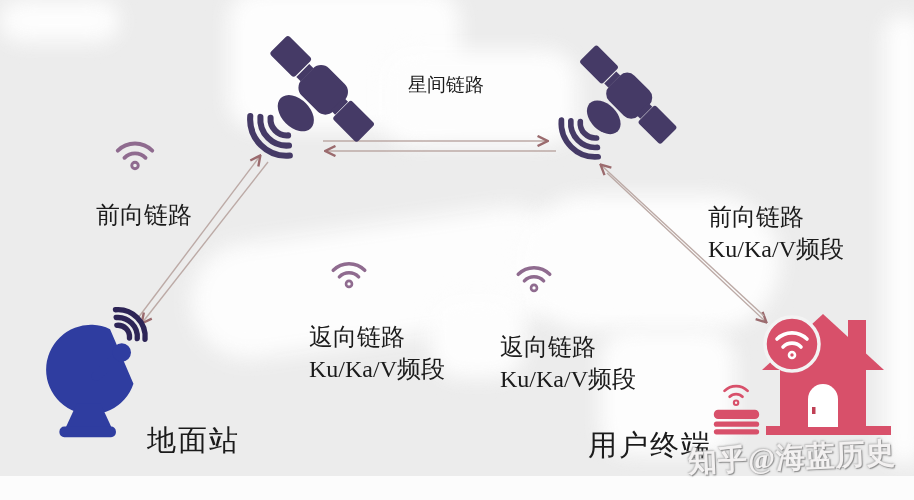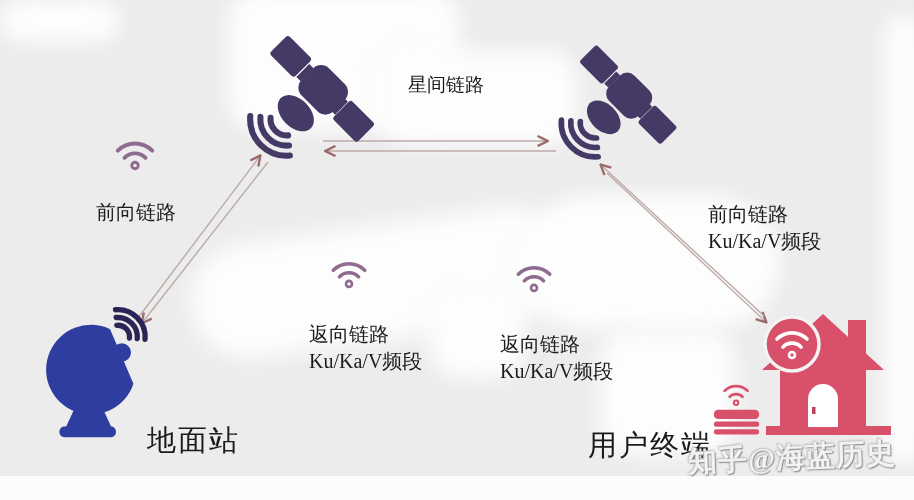--- a/index.html
+++ b/index.html
@@ -7,21 +7,21 @@
     position:relative;width:914px;height:500px;overflow:hidden;
     background:#ececec;
     font-family:"Liberation Serif","DejaVu Serif",serif;
     padding-left:6px;
   }
   .blob{position:absolute;background:#fdfdfd;filter:blur(10px);border-radius:30px;}
   .label{
     position:absolute;color:#1b1b1b;line-height:1.34;white-space:nowrap;
     font-family:"Liberation Serif","DejaVu Serif",serif;
   }
-  .small-label{font-size:20px;}
+  .small-label{font-size:24px;}
   .big-label{font-size:29px;letter-spacing:2px;}
   .icon{position:absolute;}
   svg{display:block;}
   #arrow-layer{position:absolute;left:0;top:0;pointer-events:none;}
   #watermark{
     position:absolute;left:688px;top:438px;font-size:29px;font-weight:bold;
     color:#f3f1f1;letter-spacing:1px;white-space:nowrap;
     text-shadow:1px 1px 1px #8f8f8f,-1px -1px 1px #c9c9c9,0 0 3px #9a9a9a;
     transform:rotate(-2.5deg);
   }

